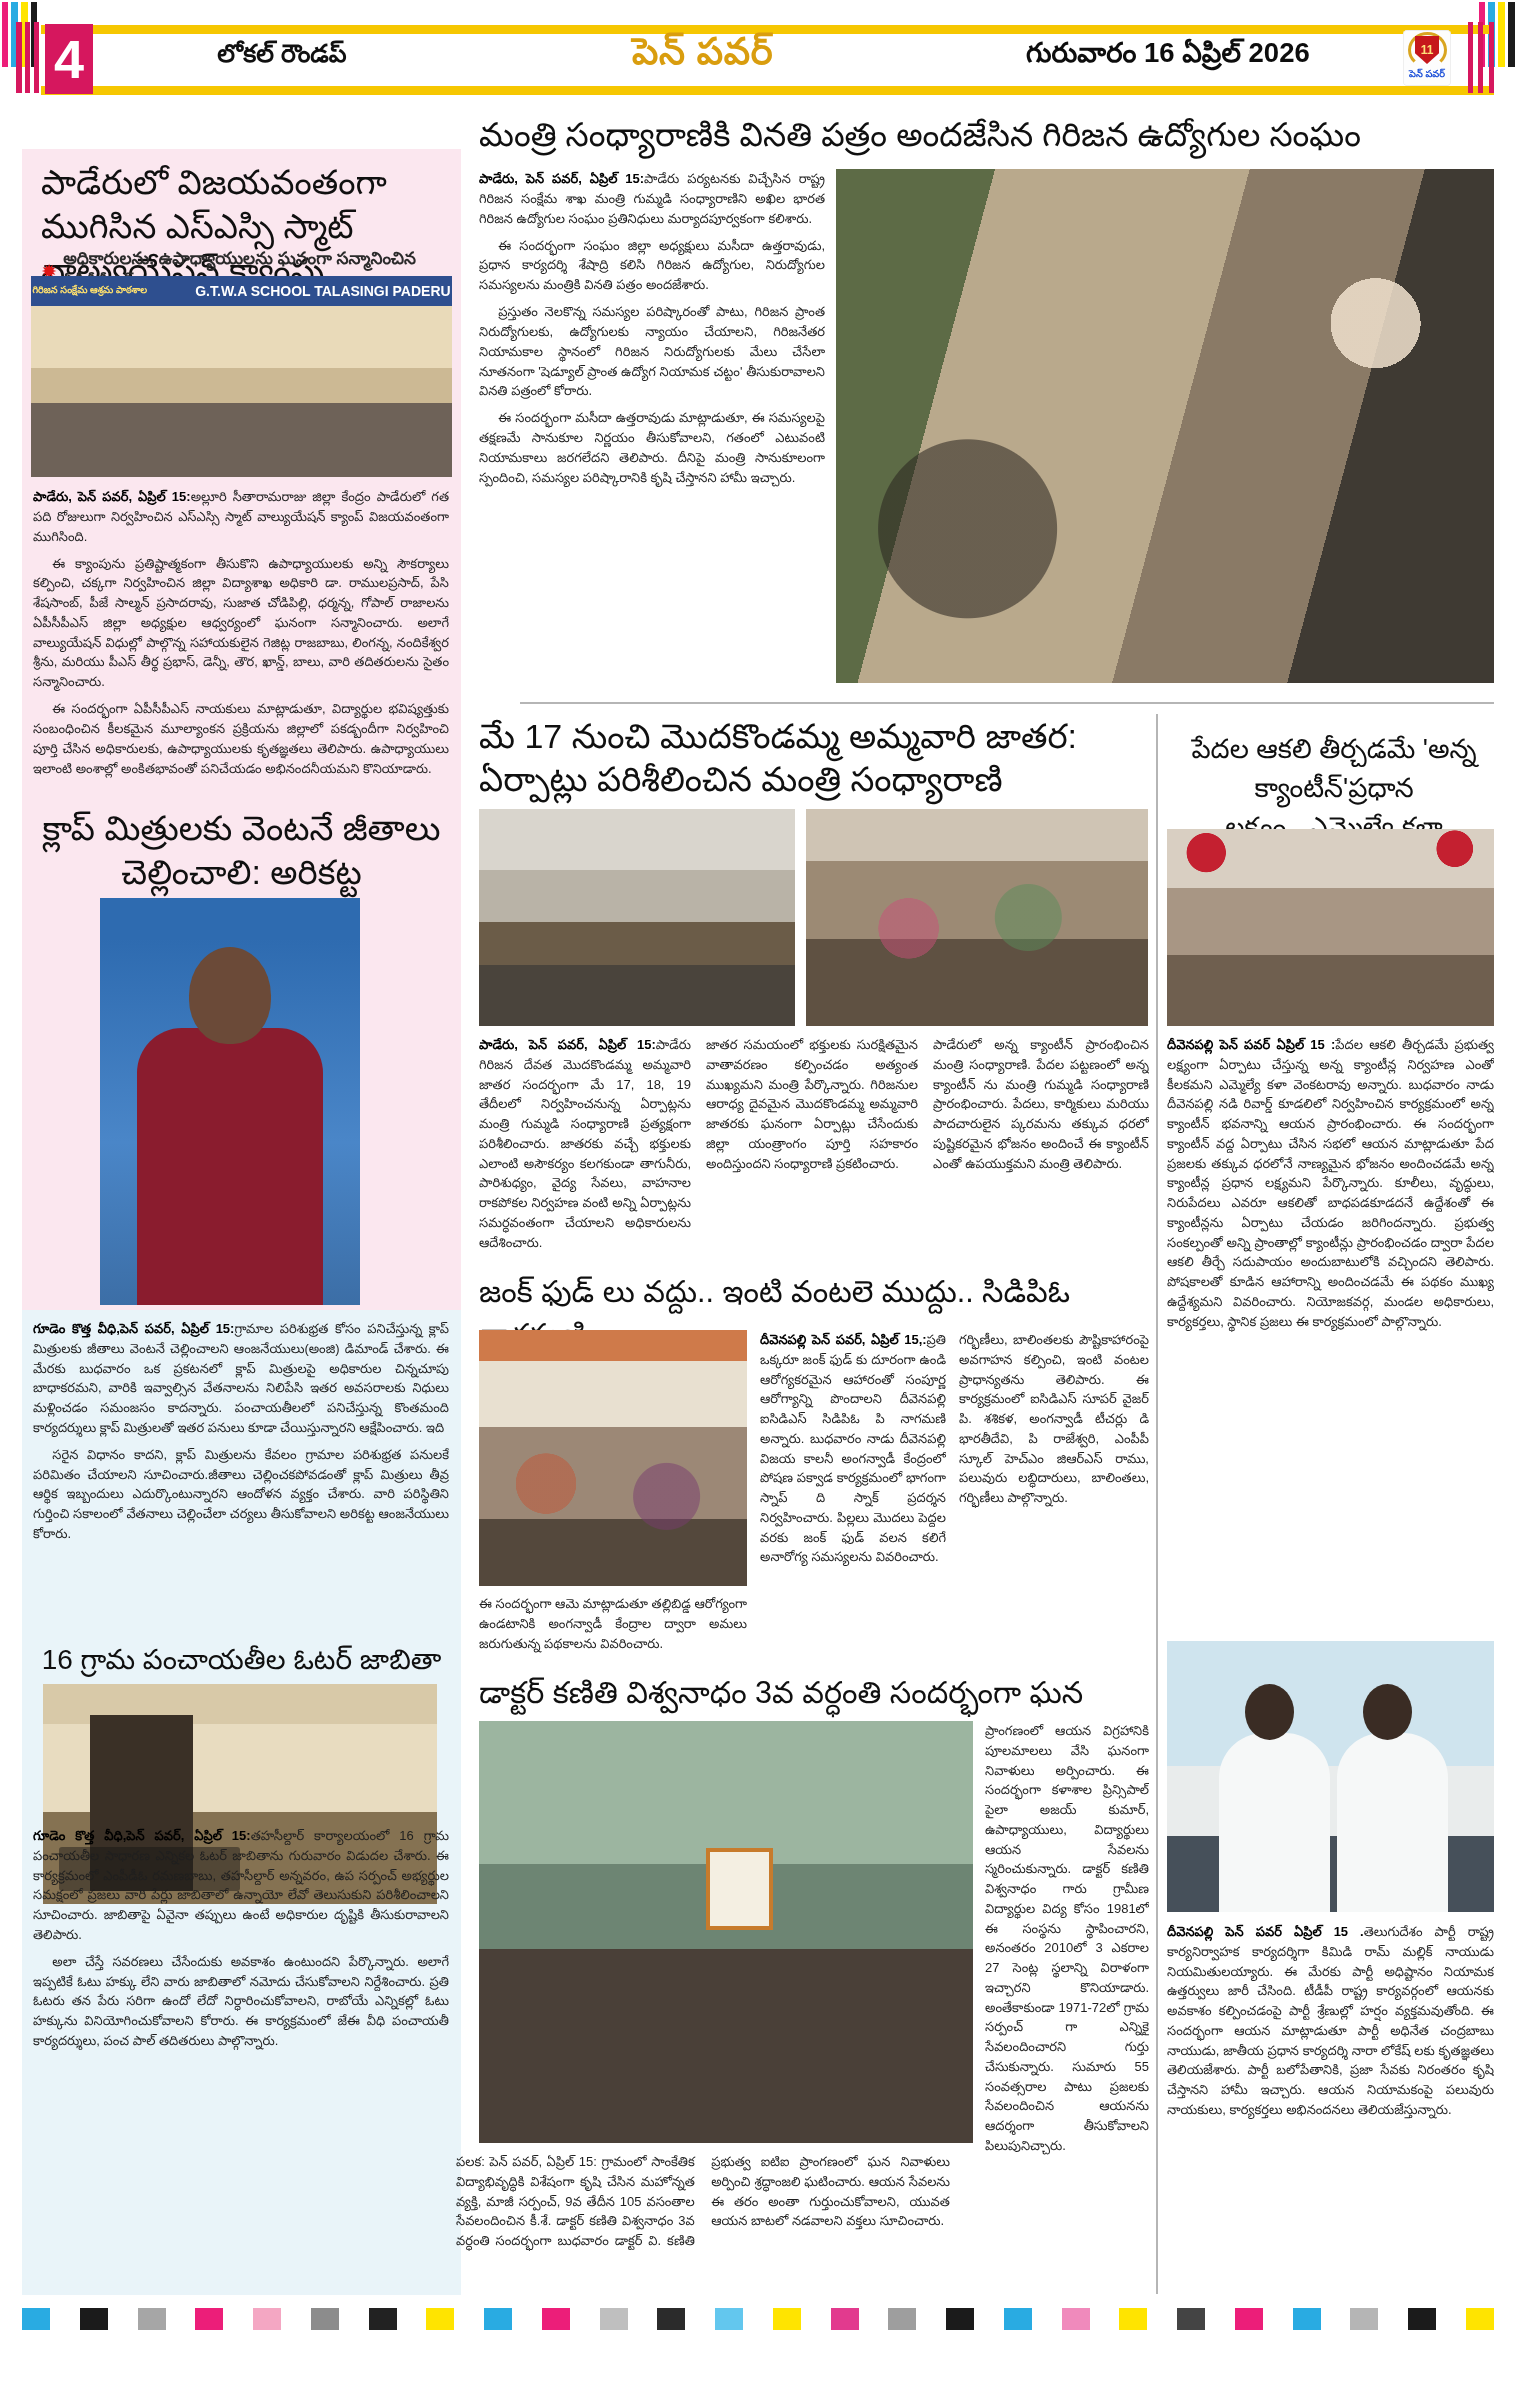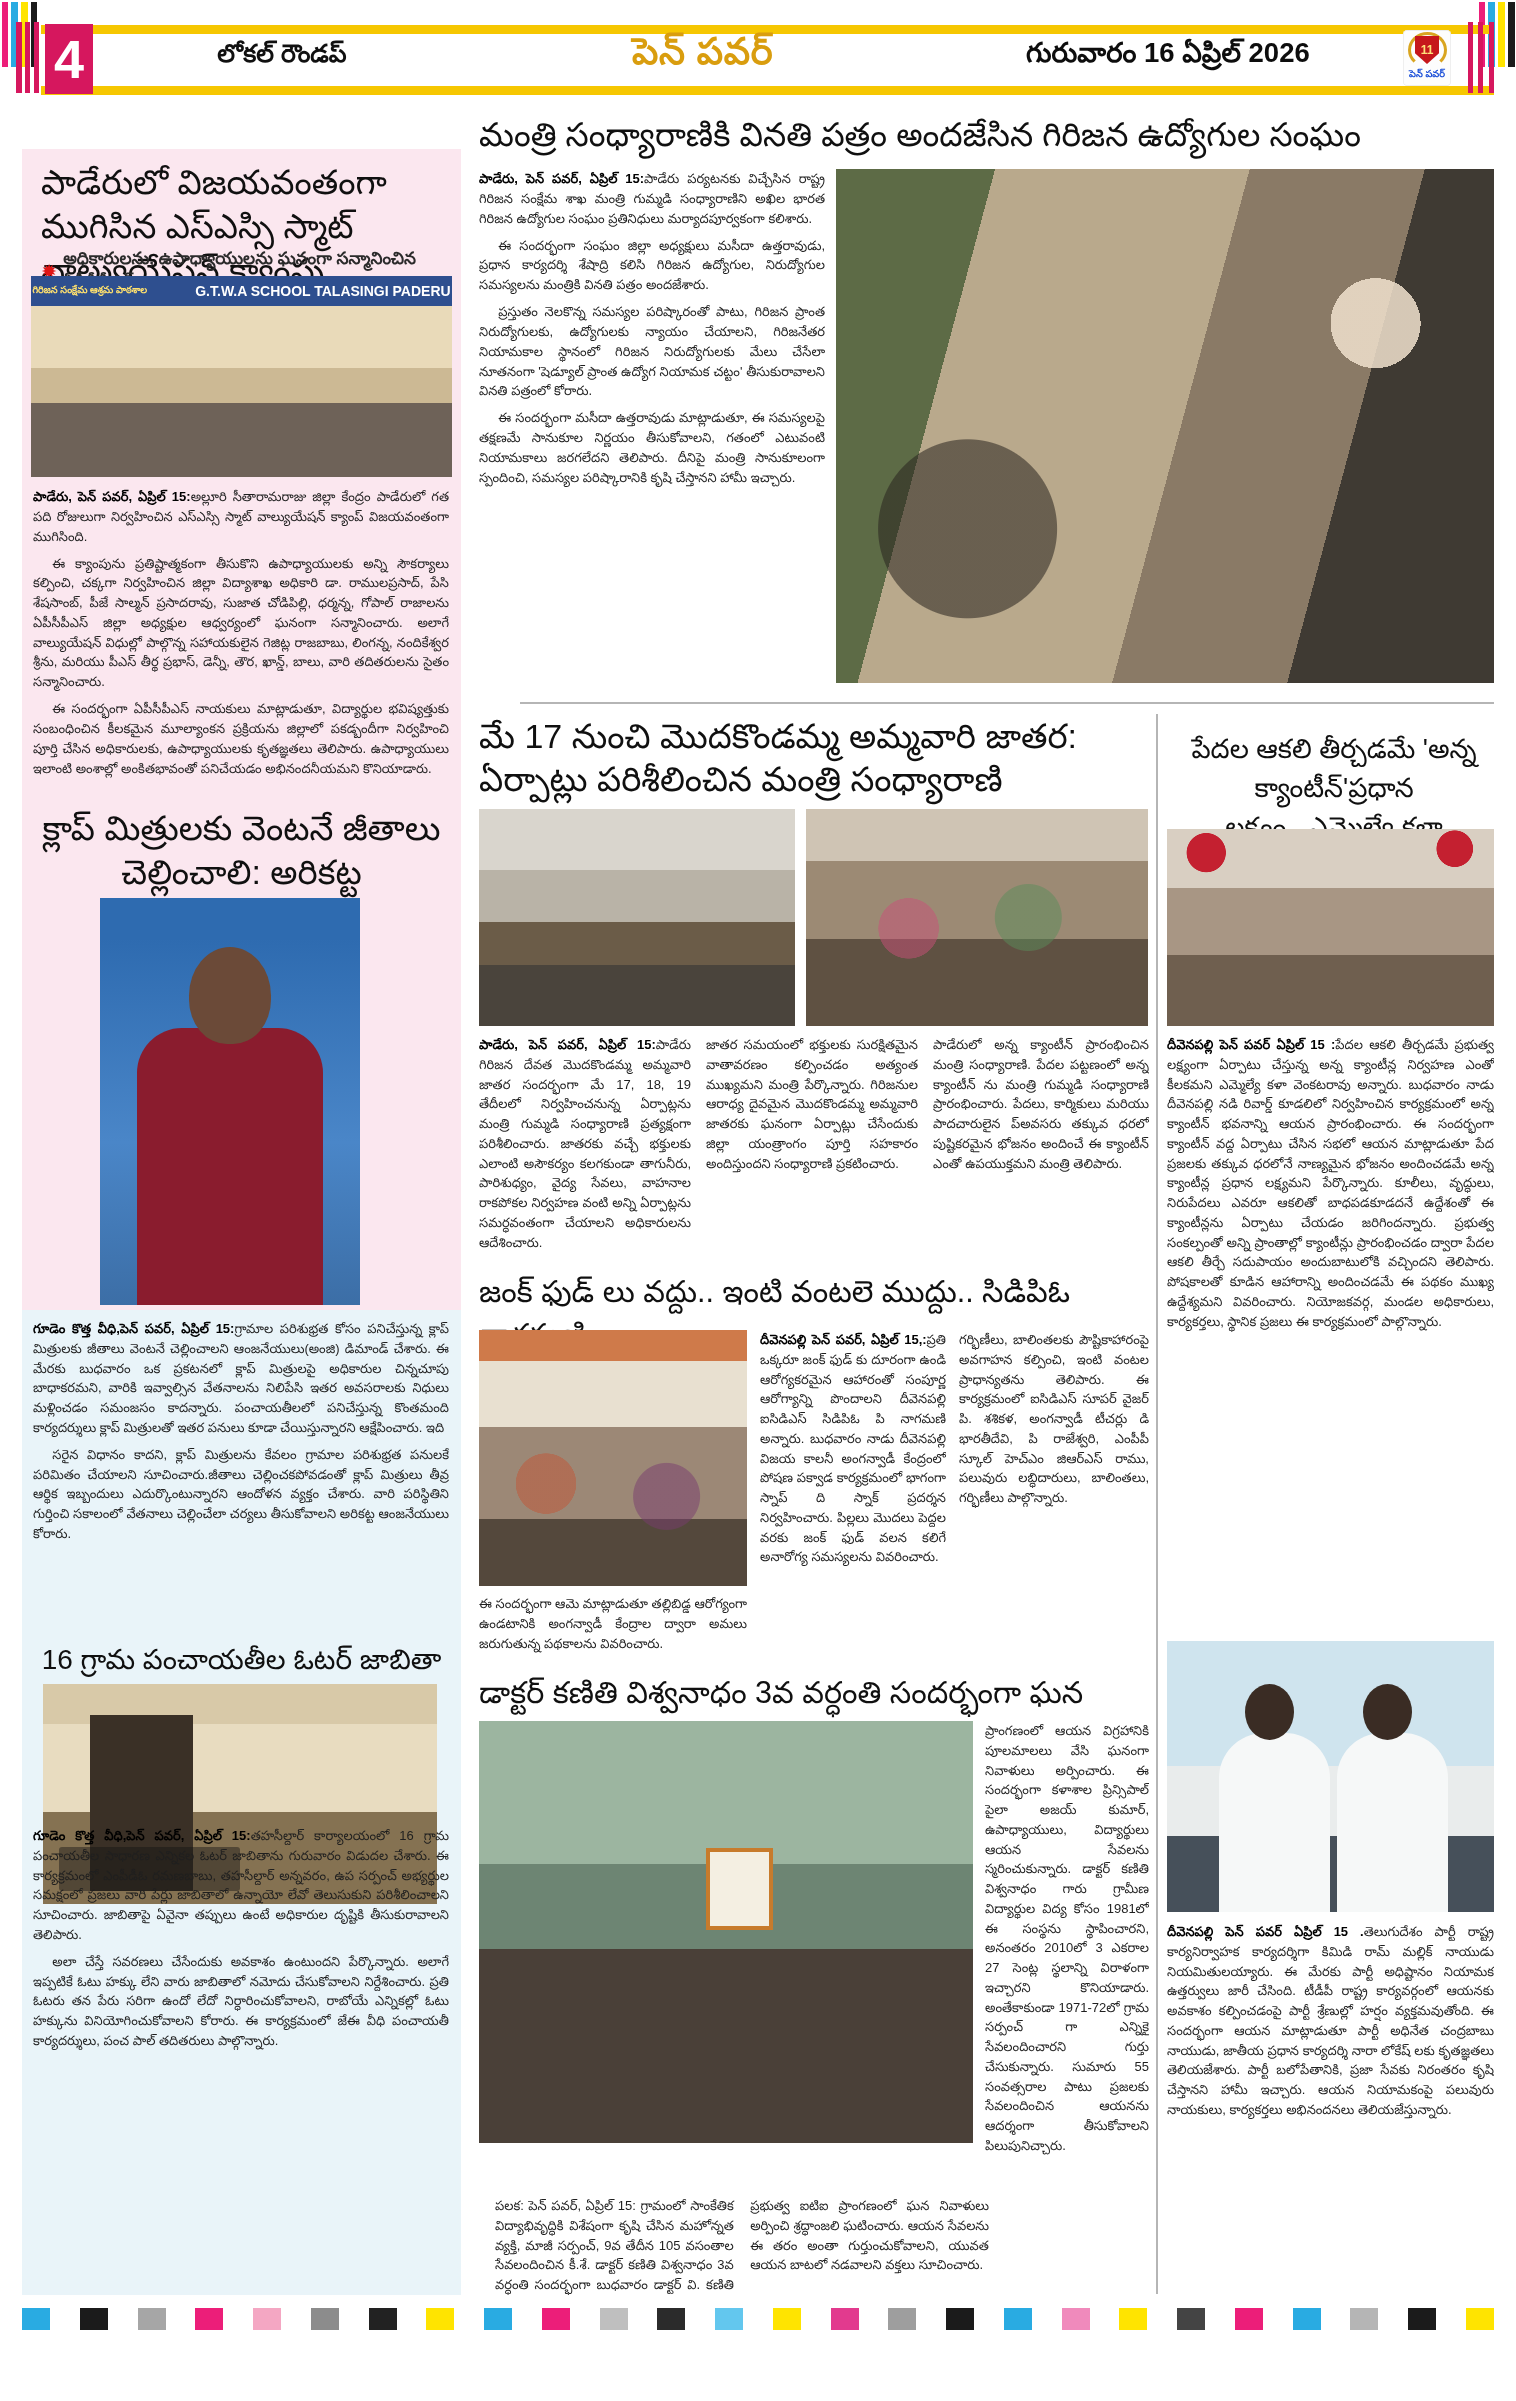--- a/index.html
+++ b/index.html
@@ -191,40 +191,40 @@
   </div>
   <div class="photo ph-jatara1" style="left:479px; top:809px; width:316px; height:217px;"></div>
   <div class="photo ph-jatara2" style="left:806px; top:809px; width:342px; height:217px;"></div>
   <div class="abs body-text" style="left:479px; top:1035px; width:212px; height:224px;">
     <p><span class="dateline">పాడేరు, పెన్ పవర్, ఏప్రిల్ 15:</span><span>పాడేరు గిరిజన దేవత మొదకొండమ్మ అమ్మవారి జాతర సందర్భంగా మే 17, 18, 19 తేదీలలో నిర్వహించనున్న ఏర్పాట్లను మంత్రి గుమ్మడి సంధ్యారాణి ప్రత్యక్షంగా పరిశీలించారు. జాతరకు వచ్చే భక్తులకు ఎలాంటి అసౌకర్యం కలగకుండా తాగునీరు, పారిశుధ్యం, వైద్య సేవలు, వాహనాల రాకపోకల నిర్వహణ వంటి అన్ని ఏర్పాట్లను సమర్ధవంతంగా చేయాలని అధికారులను ఆదేశించారు.</span></p>
   </div>
   <div class="abs body-text" style="left:706px; top:1035px; width:212px; height:224px;">
     <p>జాతర సమయంలో భక్తులకు సురక్షితమైన వాతావరణం కల్పించడం అత్యంత ముఖ్యమని మంత్రి పేర్కొన్నారు. గిరిజనుల ఆరాధ్య దైవమైన మొదకొండమ్మ అమ్మవారి జాతరకు ఘనంగా ఏర్పాట్లు చేసేందుకు జిల్లా యంత్రాంగం పూర్తి సహకారం అందిస్తుందని సంధ్యారాణి ప్రకటించారు.</p>
   </div>
   <div class="abs body-text" style="left:933px; top:1035px; width:216px; height:224px;">
-    <p>పాడేరులో అన్న క్యాంటీన్ ప్రారంభించిన మంత్రి సంధ్యారాణి. పేదల పట్టణంలో అన్న క్యాంటీన్ ను మంత్రి గుమ్మడి సంధ్యారాణి ప్రారంభించారు. పేదలు, కార్మికులు మరియు పాదచారులైన ప్అవసరు తక్కువ ధరలో పుష్టికరమైన భోజనం అందించే ఈ క్యాంటీన్ ఎంతో ఉపయుక్తమని మంత్రి తెలిపారు.</p>
+    <p>పాడేరులో అన్న క్యాంటీన్ ప్రారంభించిన మంత్రి సంధ్యారాణి. పేదల పట్టణంలో అన్న క్యాంటీన్ ను మంత్రి గుమ్మడి సంధ్యారాణి ప్రారంభించారు. పేదలు, కార్మికులు మరియు పాదచారులైన ప్కరమను తక్కువ ధరలో పుష్టికరమైన భోజనం అందించే ఈ క్యాంటీన్ ఎంతో ఉపయుక్తమని మంత్రి తెలిపారు.</p>
   </div>
 
   <div class="abs hl" style="left:479px; top:1274px; width:669px; font-size:30.5px;">జంక్ ఫుడ్ లు వద్దు.. ఇంటి వంటలె ముద్దు.. సిడిపిఓ నాగమణి..</div>
   <div class="photo ph-junk" style="left:479px; top:1330px; width:268px; height:256px;"></div>
   <div class="abs body-text" style="left:479px; top:1594px; width:268px; height:71px;">
     <p>ఈ సందర్భంగా ఆమె మాట్లాడుతూ తల్లిబిడ్డ ఆరోగ్యంగా ఉండటానికి అంగన్వాడీ కేంద్రాల ద్వారా అమలు జరుగుతున్న పథకాలను వివరించారు.</p>
   </div>
   <div class="abs body-text" style="left:760px; top:1330px; width:186px; height:334px;">
     <p><span class="dateline">దీవెనపల్లి పెన్ పవర్, ఏప్రిల్ 15,:</span><span>ప్రతి ఒక్కరూ జంక్ ఫుడ్ కు దూరంగా ఉండి ఆరోగ్యకరమైన ఆహారంతో సంపూర్ణ ఆరోగ్యాన్ని పొందాలని దీవెనపల్లి ఐసిడిఎస్ సిడిపిఓ పి నాగమణి అన్నారు. బుధవారం నాడు దీవెనపల్లి విజయ కాలనీ అంగన్వాడీ కేంద్రంలో పోషణ పక్వాడ కార్యక్రమంలో భాగంగా స్నాప్ ది స్నాక్ ప్రదర్శన నిర్వహించారు. పిల్లలు మొదలు పెద్దల వరకు జంక్ ఫుడ్ వలన కలిగే అనారోగ్య సమస్యలను వివరించారు.</span></p>
   </div>
   <div class="abs body-text" style="left:959px; top:1330px; width:190px; height:334px;">
     <p>గర్భిణీలు, బాలింతలకు పౌష్టికాహారంపై అవగాహన కల్పించి, ఇంటి వంటల ప్రాధాన్యతను తెలిపారు. ఈ కార్యక్రమంలో ఐసిడిఎస్ సూపర్ వైజర్ పి. శశికళ, అంగన్వాడీ టీచర్లు డి భారతీదేవి, పి రాజేశ్వరి, ఎంపీపీ స్కూల్ హెచ్ఎం జిఆర్ఎస్ రాము, పలువురు లబ్ధిదారులు, బాలింతలు, గర్భిణీలు పాల్గొన్నారు.</p>
   </div>
 
   <div class="abs hl" style="left:479px; top:1675px; width:669px; font-size:30.5px;">డాక్టర్ కణితి విశ్వనాధం 3వ వర్ధంతి సందర్భంగా ఘన నివాళులు.</div>
   <div class="photo ph-doctor" style="left:479px; top:1721px; width:494px; height:422px;">
     <div class="frame"></div>
   </div>
-  <div class="abs body-text" style="left:495px; top:2152px; width:494px; height:140px; column-count:2; column-gap:16.4px;margin-top:44px;">
+  <div class="abs body-text" style="left:456px; top:2152px; width:494px; height:140px; column-count:2; column-gap:16.4px;">
     <p>పలక: పెన్ పవర్, ఏప్రిల్ 15: గ్రామంలో సాంకేతిక విద్యాభివృద్ధికి విశేషంగా కృషి చేసిన మహోన్నత వ్యక్తి, మాజీ సర్పంచ్, 9వ తేదీన 105 వసంతాల సేవలందించిన కీ.శే. డాక్టర్ కణితి విశ్వనాధం 3వ వర్ధంతి సందర్భంగా బుధవారం డాక్టర్ వి. కణితి ప్రభుత్వ ఐటిఐ ప్రాంగణంలో ఘన నివాళులు అర్పించి శ్రద్ధాంజలి ఘటించారు. ఆయన సేవలను ఈ తరం అంతా గుర్తుంచుకోవాలని, యువత ఆయన బాటలో నడవాలని వక్తలు సూచించారు.</p>
   </div>
   <div class="abs body-text" style="left:985px; top:1721px; width:164px; height:572px;">
     <p>ప్రాంగణంలో ఆయన విగ్రహానికి పూలమాలలు వేసి ఘనంగా నివాళులు అర్పించారు. ఈ సందర్భంగా కళాశాల ప్రిన్సిపాల్ పైలా అజయ్ కుమార్, ఉపాధ్యాయులు, విద్యార్థులు ఆయన సేవలను స్మరించుకున్నారు. డాక్టర్ కణితి విశ్వనాధం గారు గ్రామీణ విద్యార్థుల విద్య కోసం 1981లో ఈ సంస్థను స్థాపించారని, అనంతరం 2010లో 3 ఎకరాల 27 సెంట్ల స్థలాన్ని విరాళంగా ఇచ్చారని కొనియాడారు. అంతేకాకుండా 1971-72లో గ్రామ సర్పంచ్ గా ఎన్నికై సేవలందించారని గుర్తు చేసుకున్నారు. సుమారు 55 సంవత్సరాల పాటు ప్రజలకు సేవలందించిన ఆయనను ఆదర్శంగా తీసుకోవాలని పిలుపునిచ్చారు.</p>
   </div>
 
   <div class="abs hl" style="left:1174px; top:730px; width:320px; font-size:27px; line-height:1.45; text-align:center;">
     <div>పేదల ఆకలి తీర్చడమే 'అన్న క్యాంటీన్'ప్రధాన</div>
     <div>లక్ష్యం.. ఎమ్మెల్యే కళా వెంకటరావు.</div>
   </div>

